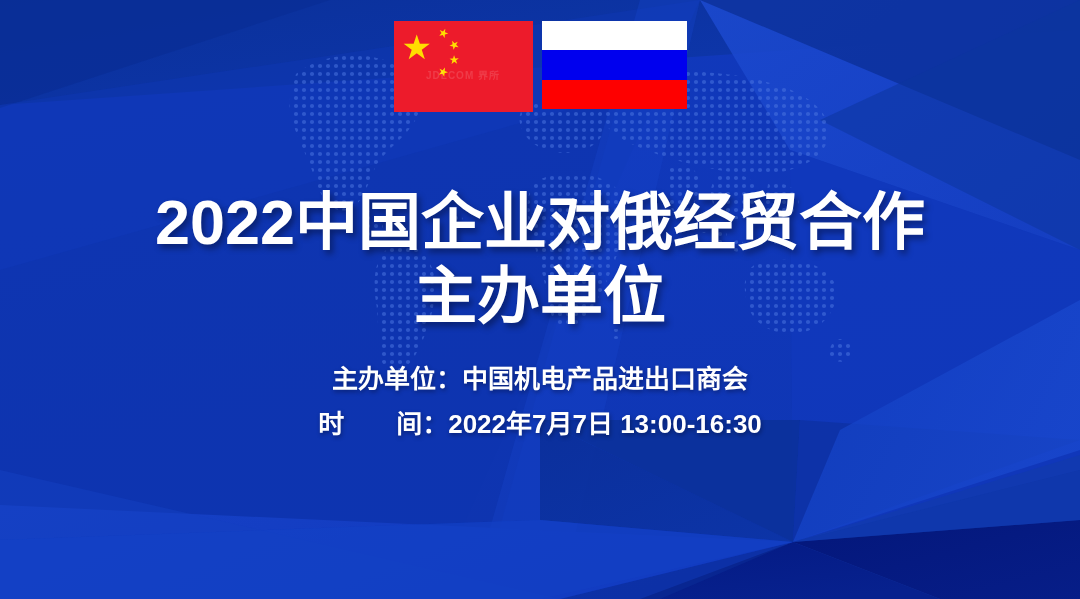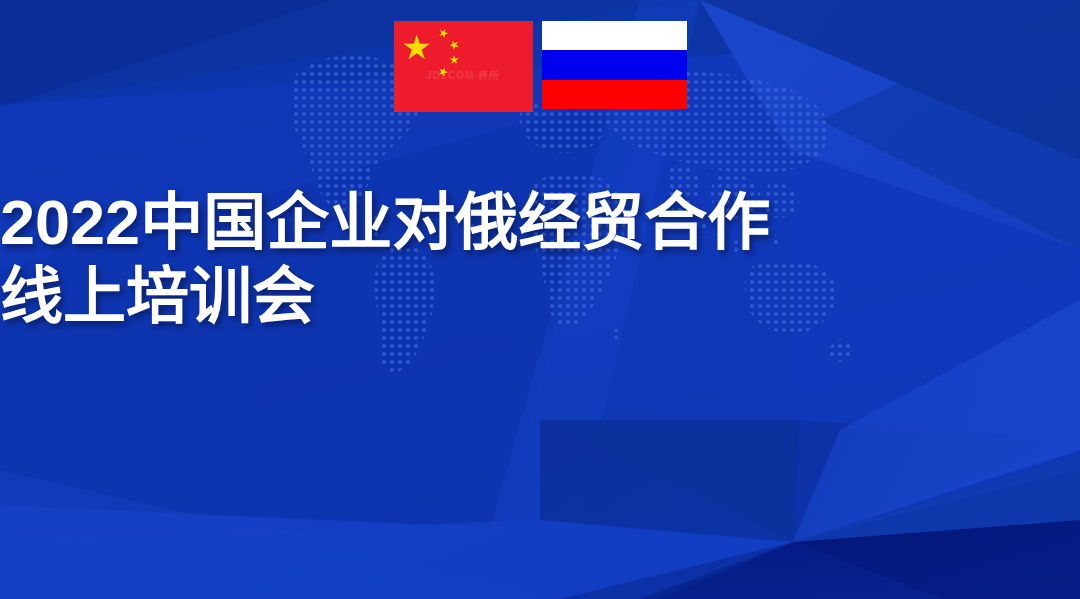--- a/index.html
+++ b/index.html
@@ -90,20 +90,21 @@
     white-space: nowrap;
     font-weight: bold;
   }
 
   
   .headline {
     position: absolute;
     left: 0;
     right: 0;
     top: 143px;
+    text-align: center;
     color: #ffffff;
     font-weight: bold;
     font-size: 63px;
     line-height: 74px;
     letter-spacing: 0px;
     text-shadow: 3px 4px 6px rgba(0,0,10,0.40);
     white-space: nowrap;
   }
   .headline .line { display: block; }
 
@@ -279,17 +280,21 @@
     <div class="flag flag-ru">
       <span class="band-white"></span>
       <span class="band-blue"></span>
       <span class="band-red"></span>
     </div>
 
   </div>
 
   <h1 class="headline">
     <span class="line">2022中国企业对俄经贸合作</span>
-    <span class="line">线上培训会</span>
+    <span class="line">主办单位</span>
   </h1>
 
+  <div class="info">
+    <span class="row">主办单位：中国机电产品进出口商会</span>
+    <span class="row">时　　间：2022年7月7日 13:00-16:30</span>
+  </div>
 
 </div>
 
 </body></html>

